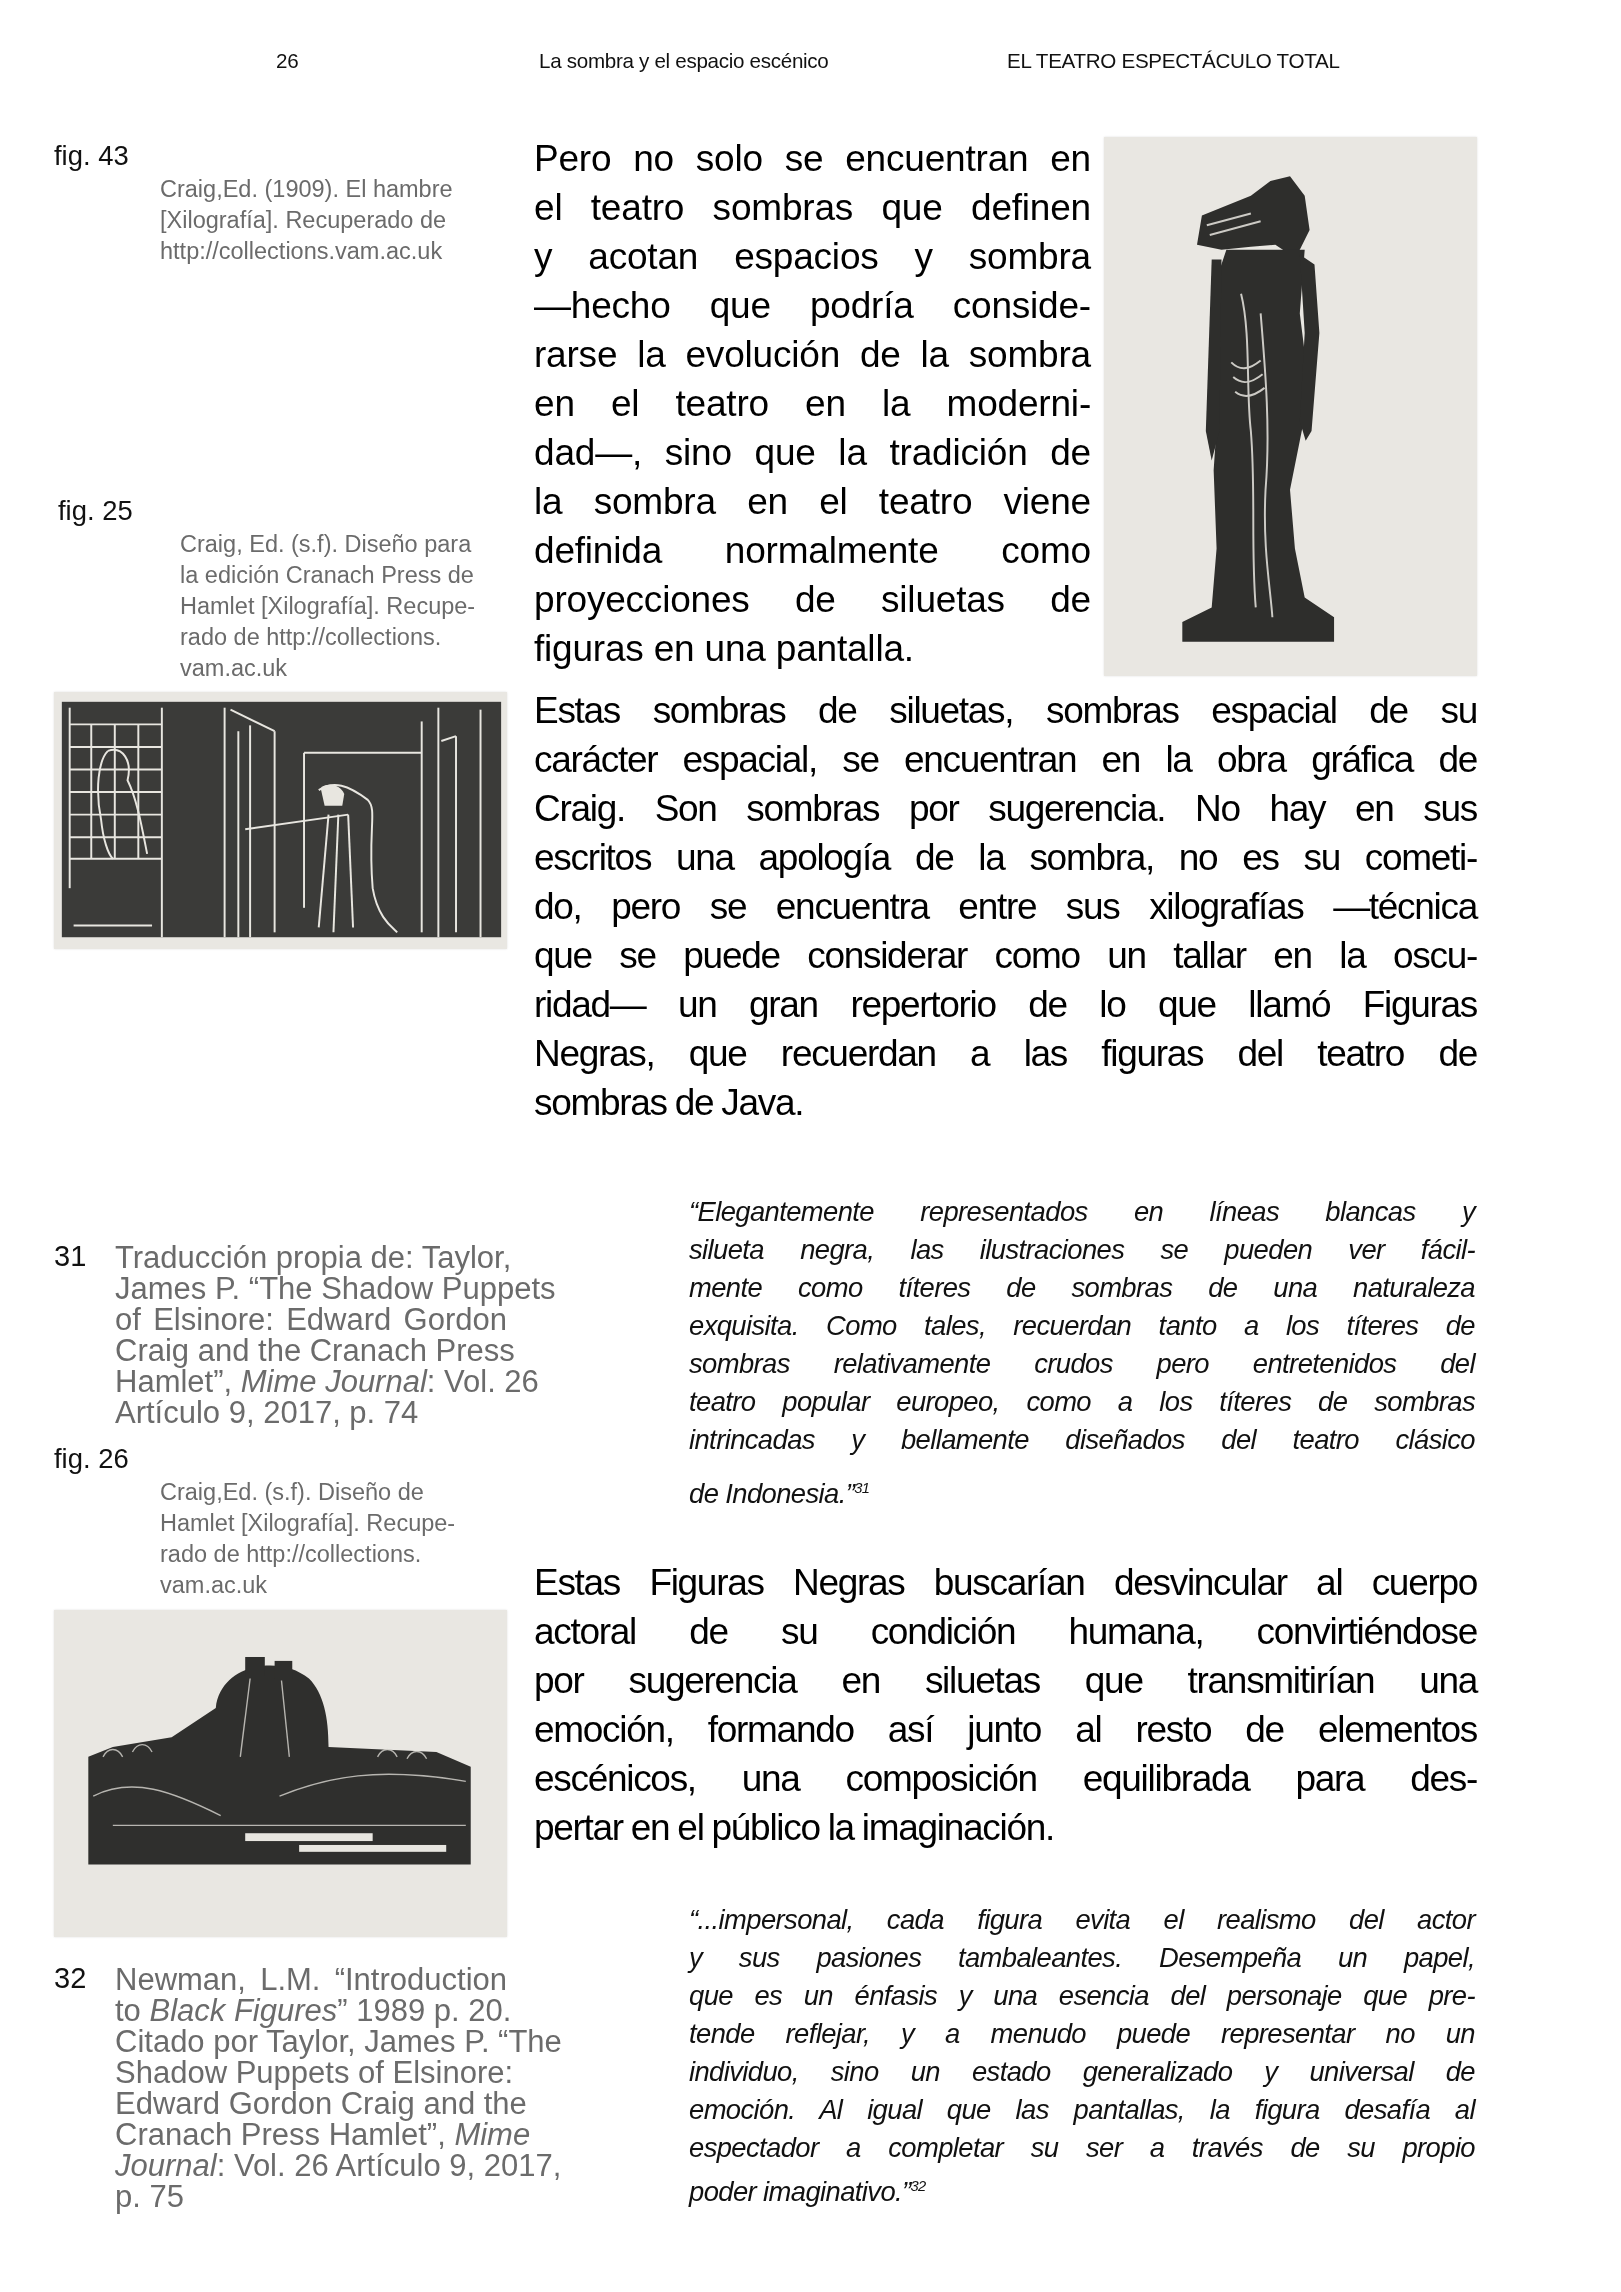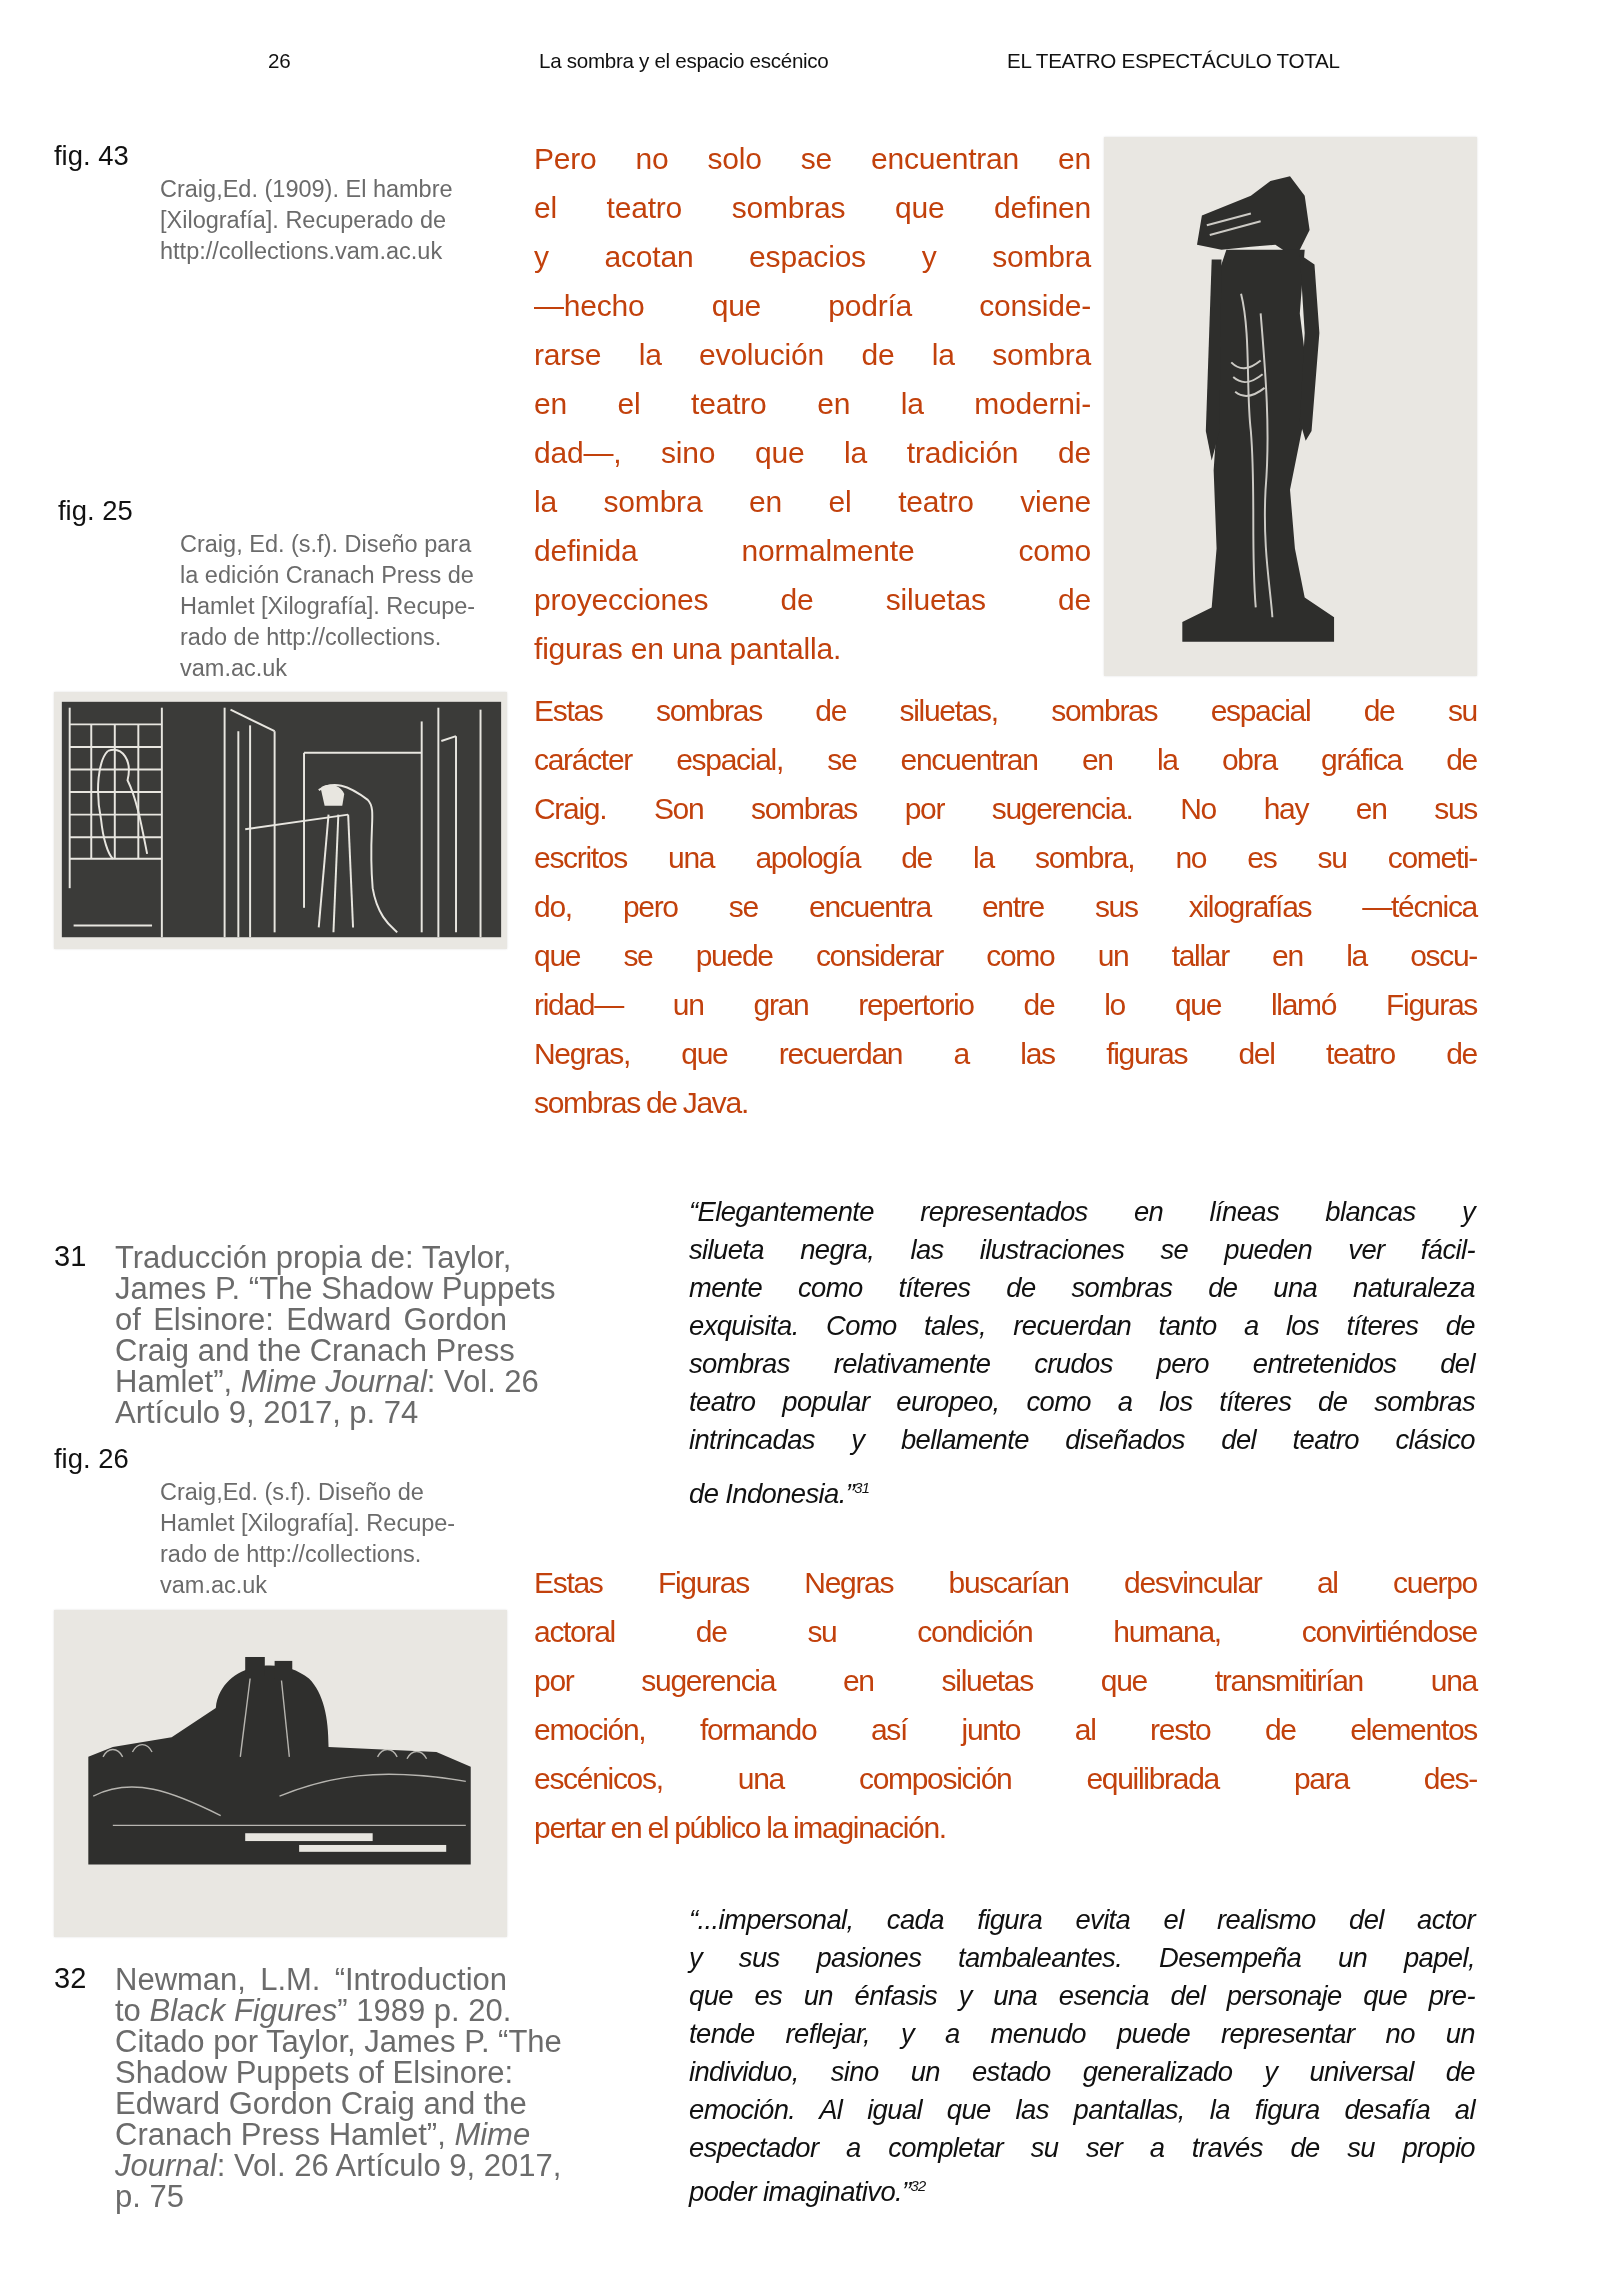--- a/index.html
+++ b/index.html
@@ -2,33 +2,33 @@
 <html><head>
 <meta charset="utf-8">
 <style>
   html, body { margin: 0; padding: 0; background: #ffffff; }
   body { width: 1621px; height: 2293px; position: relative; overflow: hidden;
          font-family: "Liberation Sans", "DejaVu Sans", sans-serif; color: #111; }
   .abs { position: absolute; }
 
   
   .hdr { top: 49px; font-size: 20.6px; color: #111; letter-spacing: -0.3px; }
-  #hdr-page { left: 268px; text-align: right; }
+  #hdr-page { left: 276px; text-align: right; }
   #hdr-chapter { left: 539px; }
   #hdr-book { left: 1007px; }
 
   
   .fig-label { font-size: 27.4px; color: #111; }
   .caption { font-size: 23.5px; line-height: 31px; color: #6b6b6b; }
   .note-num { font-size: 29px; color: #111; }
   .note-text { font-size: 31px; line-height: 31px; color: #6b6b6b; text-align: justify; }
   .note-text i { font-style: italic; }
 
   
-  .body-text { font-size: 30px; line-height: 49px; color: #c2410c; text-align: justify;
+  .body-text { font-size: 37px; line-height: 49px; color: #000000; text-align: justify;
                letter-spacing: -0.2px; }
   .body-text.condensed { letter-spacing: -1.3px; word-spacing: -1px; }
   .quote { font-size: 27.4px; line-height: 38px; color: #111; font-style: italic;
            text-align: justify; letter-spacing: -0.6px; }
   .quote sup { font-size: 14.7px; vertical-align: super; }
   .line { display: block; text-align: justify; text-align-last: justify; white-space: nowrap; }
   .line.last { text-align-last: left; }
 
   
   .figure { background: #e9e7e2; box-shadow: 0 0 2px rgba(0,0,0,0.12); }

